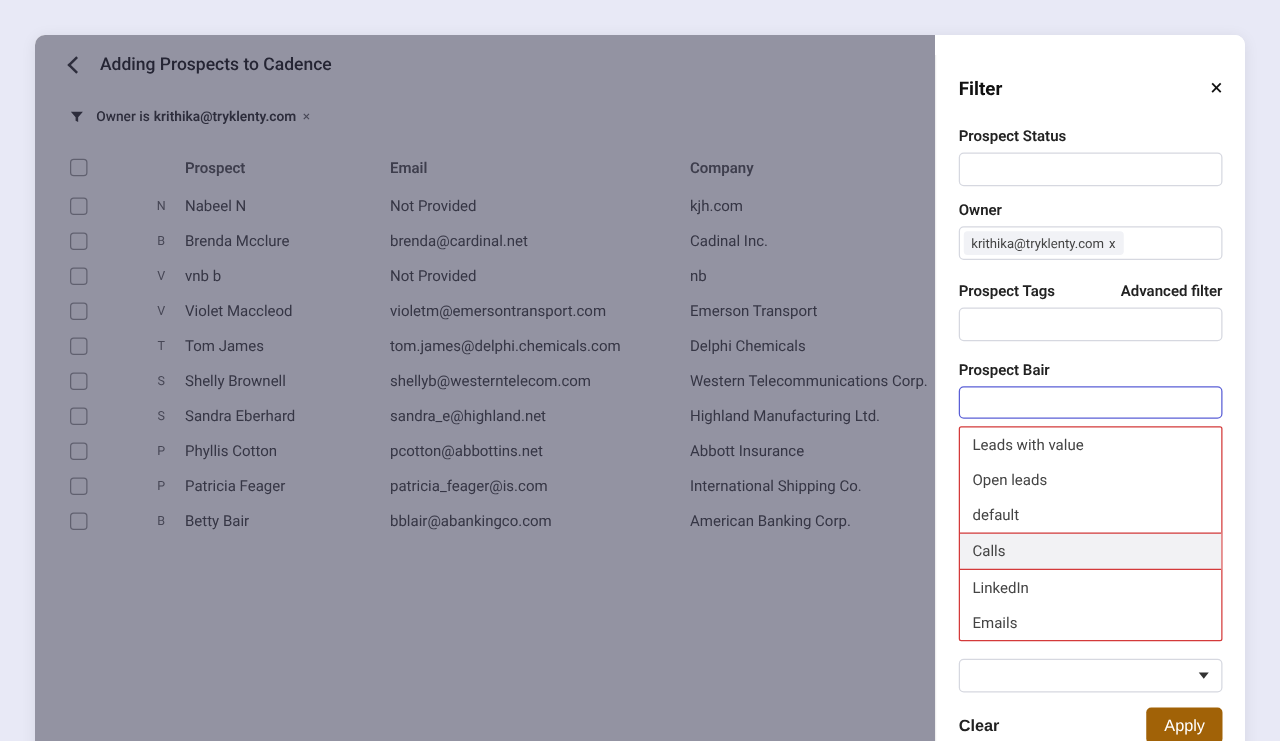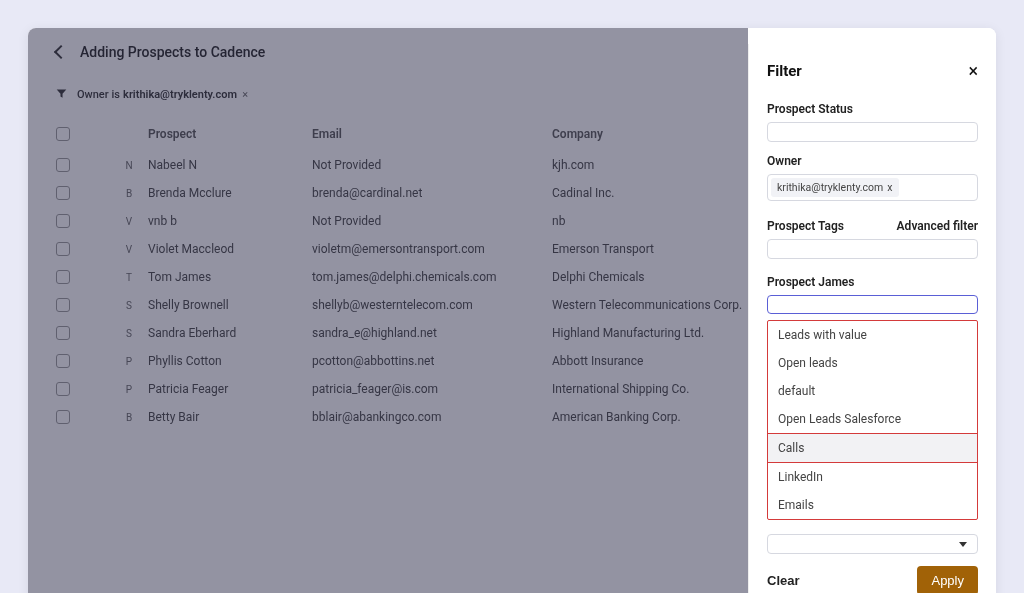--- a/index.html
+++ b/index.html
@@ -225,28 +225,27 @@
         <span class="owner-tag-x">x</span>
       </span>
     </div>
 
     <div class="tags-row">
       <div class="field-label" style="margin:0">Prospect Tags</div>
       <div class="advanced-link">Advanced filter</div>
     </div>
     <input class="field-input spacer-block" style="margin-top: 6px;">
 
-    <div class="field-label" style="margin-top:8px">Prospect James</div>
+    <div class="field-label" style="margin-top:8px">Prospect Bair</div>
     <input class="field-input focused" style="">
 
     <div class="dropdown-list">
       <div class="dropdown-item">Leads with value</div>
       <div class="dropdown-item">Open leads</div>
       <div class="dropdown-item">default</div>
-      <div class="dropdown-item">Open Leads Salesforce</div>
       <div class="dropdown-item highlighted inner-border-top inner-border-bottom">Calls</div>
       <div class="dropdown-item">LinkedIn</div>
       <div class="dropdown-item">Emails</div>
     </div>
 
     <div class="select-row">
       <span></span>
         <span class="caret-down"></span>
     </div>
 

